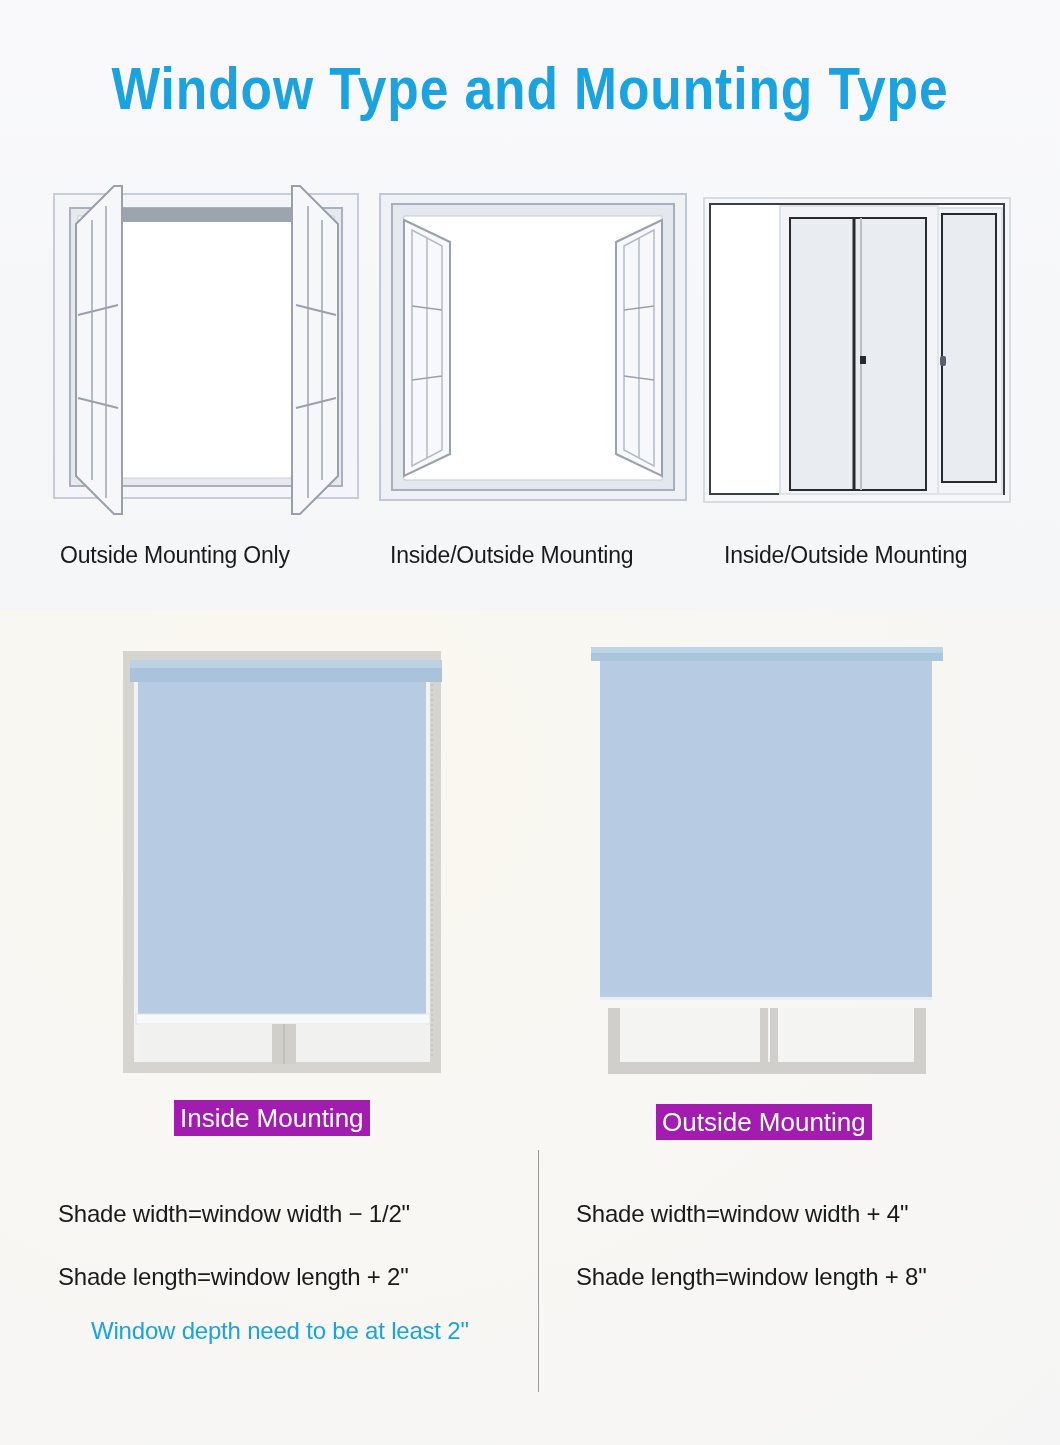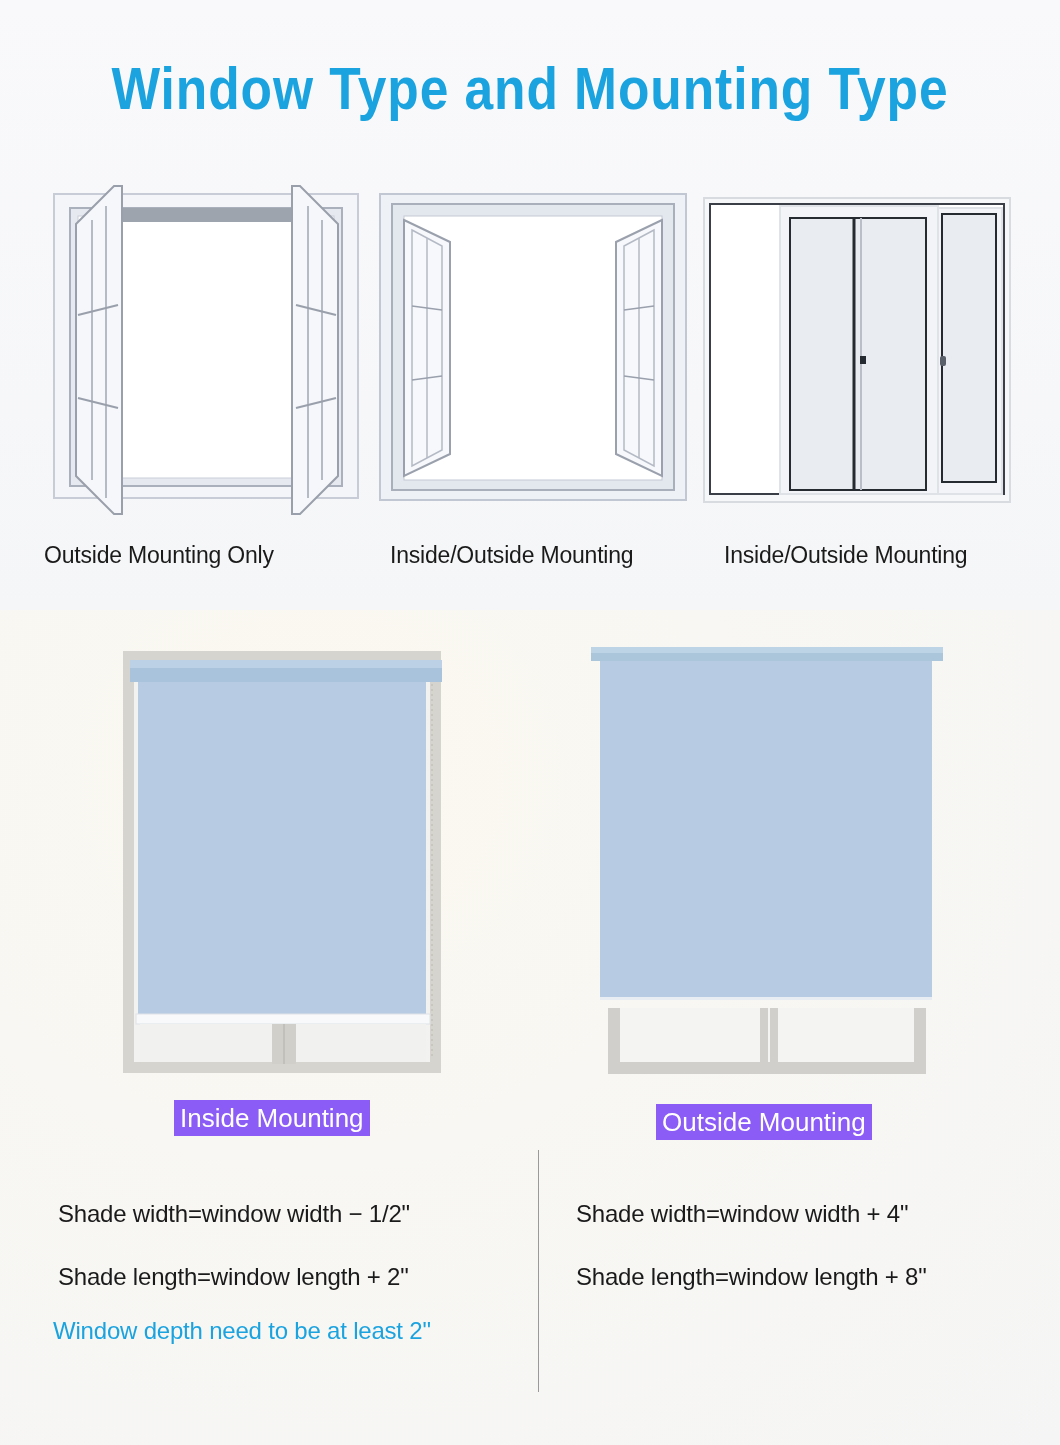--- a/index.html
+++ b/index.html
@@ -26,28 +26,28 @@
   }
   
   .win { position: absolute; }
   .caption {
     position: absolute; font-size: 23px; color: #1a1a1a; white-space: nowrap;
     letter-spacing: -0.2px;
   }
   
   .diagram { position: absolute; }
   .badge {
-    position: absolute; background: #8b5cf6; color: #ffffff;
+    position: absolute; background: #a21caf; color: #ffffff;
     font-size: 26px; padding: 3px 6px; line-height: 30px; white-space: nowrap;
   }
   .formula {
     position: absolute; font-size: 24px; color: #1a1a1a; white-space: nowrap;
     letter-spacing: -0.2px;
   }
-  .note { color: #1ba3df; }
+  .note { color: #1ba3df; margin-left: 38px; }
   .divider {
     position: absolute; left: 538px; top: 1150px; width: 1px; height: 242px;
     background: #9a9a9a;
   }
 </style>
 </head>
 <body>
 
 <div class="bg-top"></div>
 <div class="bg-bottom"></div>
@@ -99,21 +99,21 @@
   <rect x="88" y="22" width="136" height="272" fill="#e9ecf1" stroke="#262a31" stroke-width="2"></rect>
   <line x1="152" y1="22" x2="152" y2="294" stroke="#262a31" stroke-width="3"></line>
   <line x1="159" y1="22" x2="159" y2="294" stroke="#b9bec7" stroke-width="2"></line>
   <rect x="158" y="160" width="6" height="8" fill="#262a31"></rect>
   <rect x="236" y="12" width="64" height="286" fill="#f3f4f7" stroke="#dfe2e7" stroke-width="2"></rect>
   <rect x="240" y="18" width="54" height="268" fill="#e9ecf1" stroke="#262a31" stroke-width="2"></rect>
   <rect x="238" y="160" width="6" height="10" rx="2" fill="#5a606a"></rect>
   <rect x="8" y="8" width="294" height="8" fill="#ffffff" opacity="0.0"></rect>
 </svg>
 
-<div class="caption" style="left:44px;top:542px">Outside Mounting Only</div>
+<div class="caption" style="left:60px;top:542px">Outside Mounting Only</div>
 <div class="caption" style="left:390px;top:542px">Inside/Outside Mounting</div>
 <div class="caption" style="left:724px;top:542px">Inside/Outside Mounting</div>
 
 <svg class="diagram" style="left:120px;top:648px" width="325" height="428" viewBox="0 0 325 428">
   <rect x="3" y="3" width="318" height="422" fill="#d6d4cf"></rect>
   <rect x="14" y="14" width="296" height="400" fill="#f2f2f1"></rect>
   <rect x="10" y="12" width="312" height="22" fill="#a9c3dc"></rect>
   <rect x="10" y="12" width="312" height="8" fill="#bcd1e6"></rect>
   <rect x="18" y="34" width="288" height="340" fill="#b7cce2"></rect>
   <line x1="312" y1="36" x2="312" y2="410" stroke="#c9c6bf" stroke-width="2" stroke-dasharray="2,3"></line>

